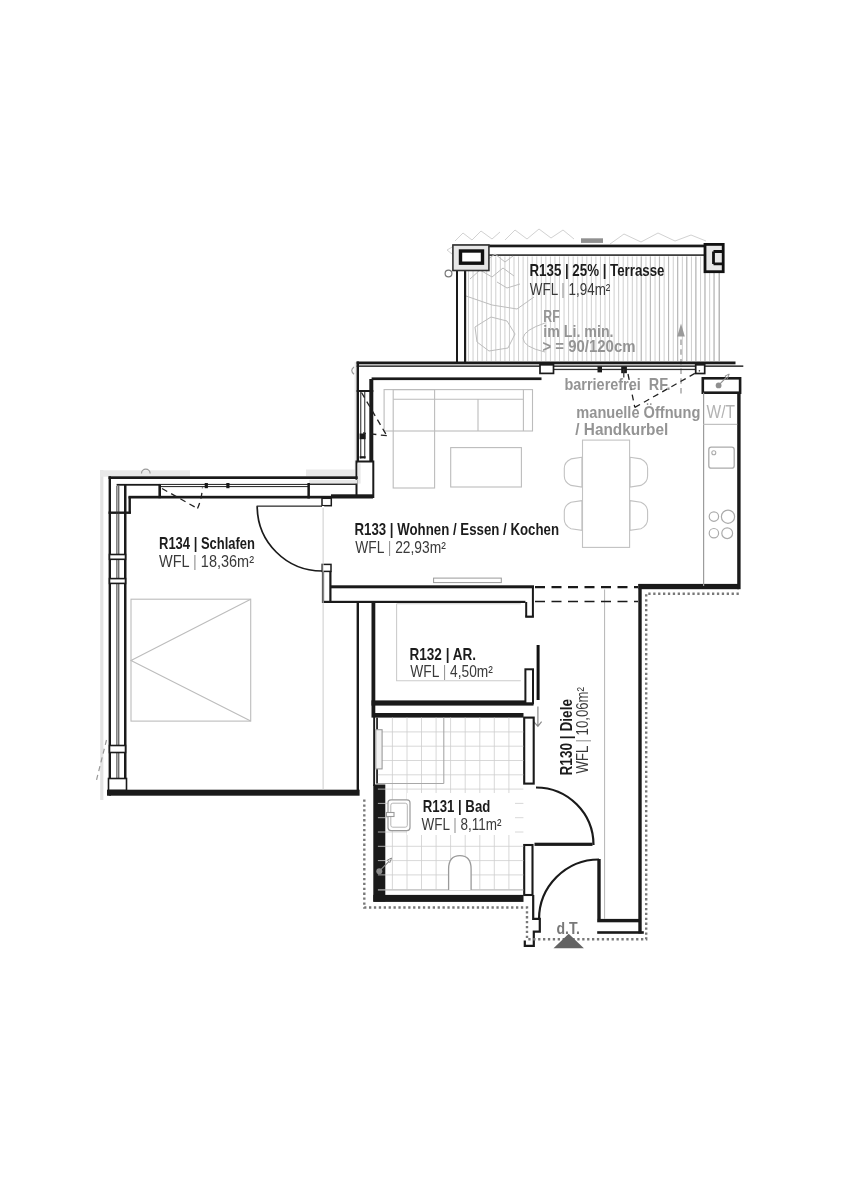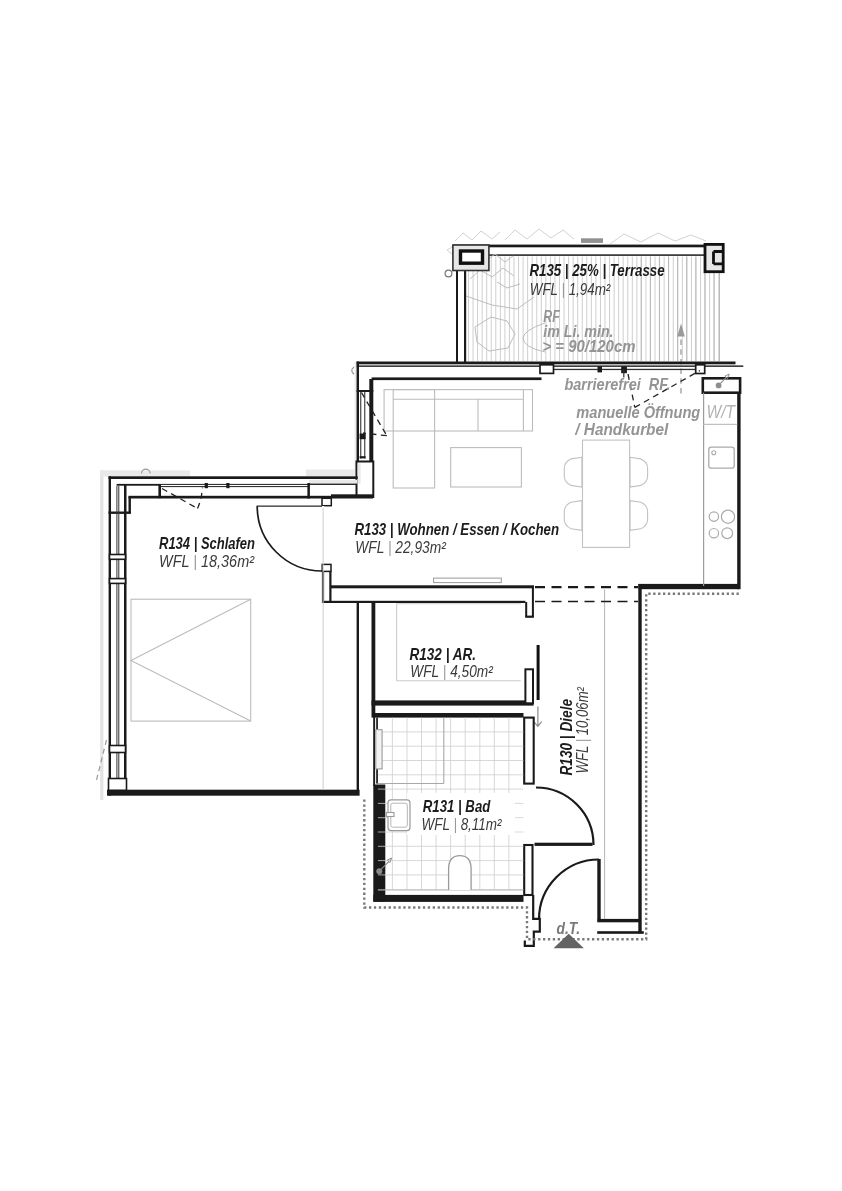--- a/index.html
+++ b/index.html
@@ -1,17 +1,17 @@
 <!DOCTYPE html>
 <html><head>
 <meta charset="utf-8">
 <style>
 html,body{margin:0;padding:0;background:#fff;}
 *{-webkit-font-smoothing:antialiased;}
-#page{position:relative;width:842px;height:1191px;background:#fff;overflow:hidden;filter:grayscale(1);font-style:italic;}
+#page{position:relative;width:842px;height:1191px;background:#fff;overflow:hidden;filter:grayscale(1);}
 svg{position:absolute;left:0;top:0;}
 text{font-family:"Liberation Sans",sans-serif;}
 .lbl{font-weight:bold;fill:#1c1c1c;font-size:16.5px;}
 .wfl{fill:#3a3a3a;font-size:16.5px;}
 .gb{font-weight:bold;fill:#949494;}
 </style>
 </head>
 <body>
 <div id="page">
 <svg width="842" height="1191" viewBox="0 0 842 1191">

